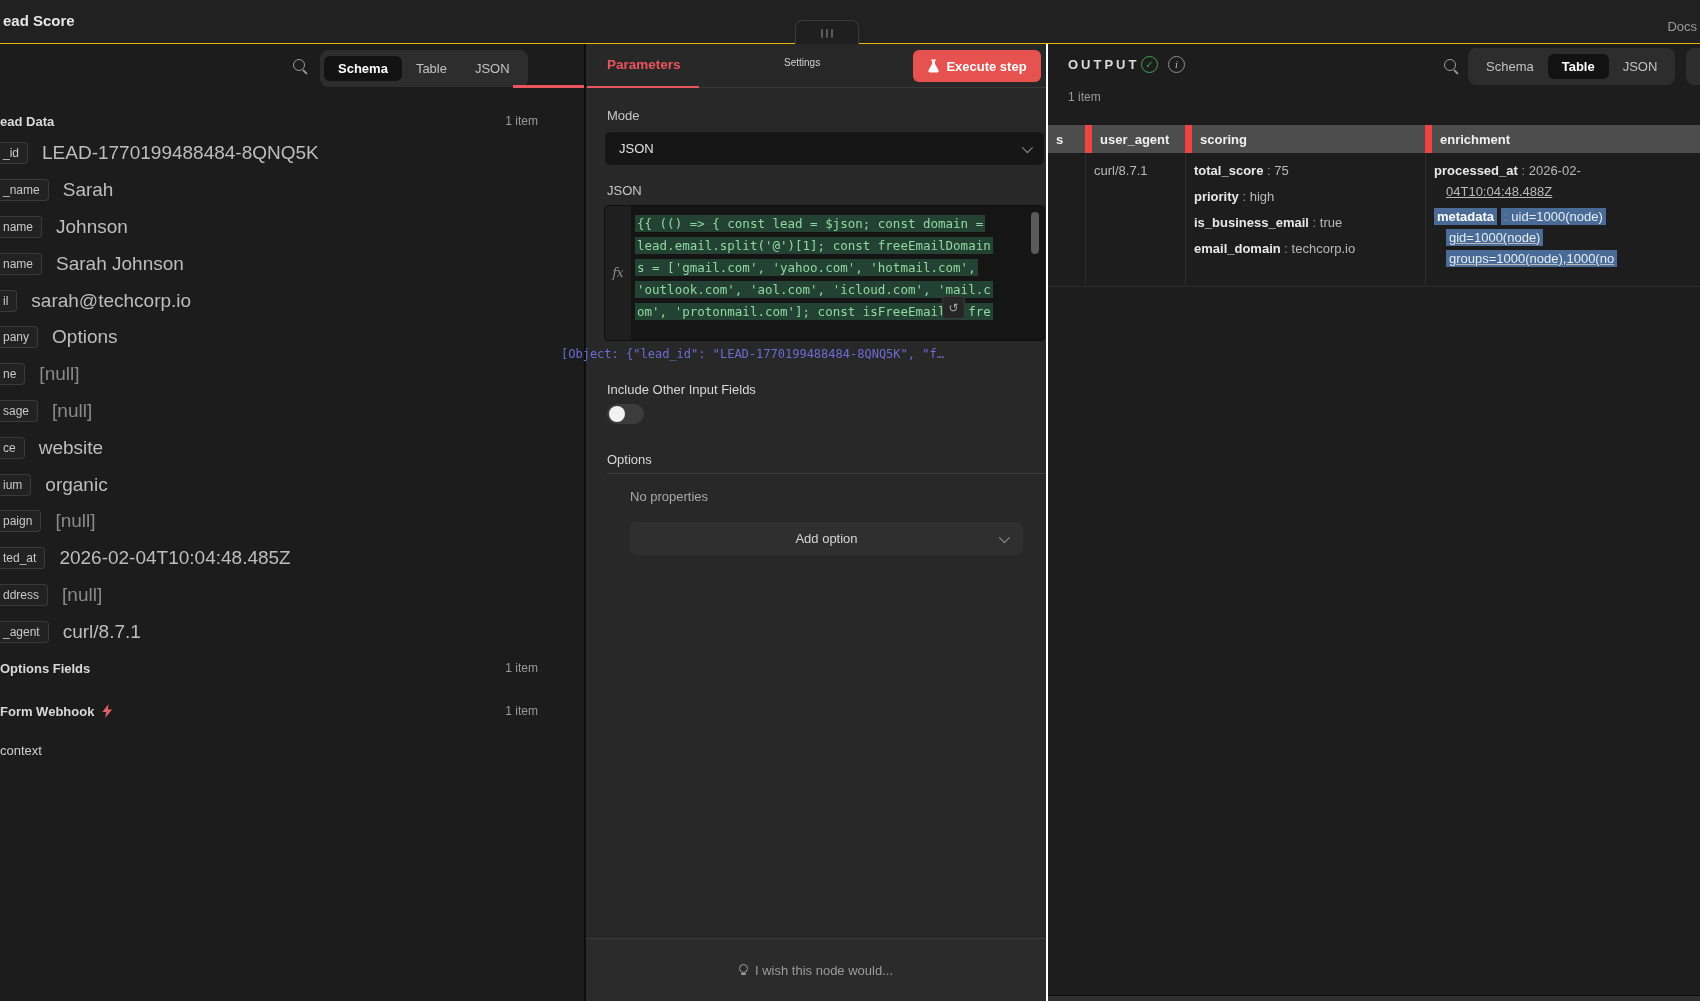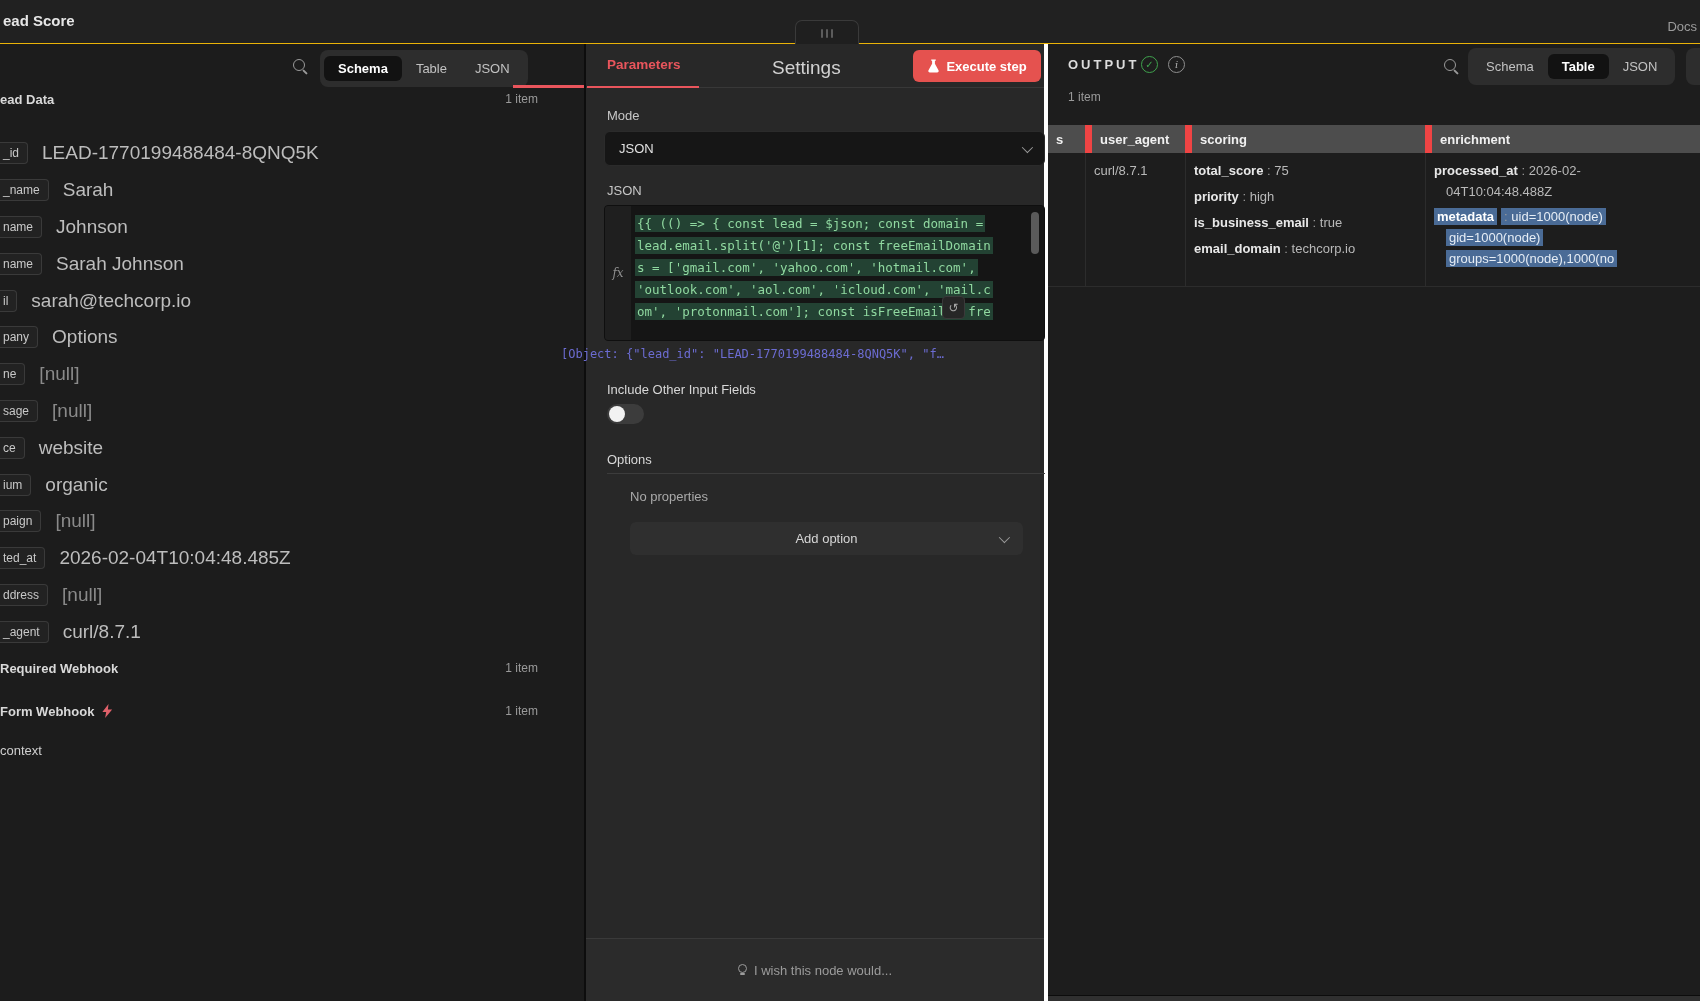--- a/index.html
+++ b/index.html
@@ -34,25 +34,25 @@
   .lrow{left:0;right:46px;display:flex;align-items:center;justify-content:space-between;}
   #schema-rows{left:0;top:91px;right:46px;}
   .srow{height:36.8px;display:flex;align-items:center;}
   .pill{background:#222222;border:1px solid #3a3a3a;border-left:none;border-radius:0 4px 4px 0;
         padding:3px 8px 3px 3px;font-size:12px;color:#c9c9c9;white-space:nowrap;}
   .sval{margin-left:14px;font-size:19px;color:#bdbdbd;white-space:nowrap;}
   .sval.null{color:#8a8a8a;}
   .bolt{width:11px;height:14px;margin-left:8px;}
 
   
-  #params-panel{left:586px;top:44px;width:462px;height:957px;background:#282828;border-right:4px solid #ffffff;box-sizing:border-box;}
+  #params-panel{left:586px;top:44px;width:462px;height:957px;background:#282828;border-right:2px solid #ffffff;box-sizing:border-box;}
   #pp-head{left:0;top:0;width:100%;height:44px;border-bottom:1px solid #383838;box-sizing:border-box;}
   #tab-parameters{left:21px;top:13px;font-size:13.5px;font-weight:600;color:#e9555c;}
   #tab-parameters-underline{left:1px;top:42px;width:112px;height:2px;background:#e9555c;}
-  #tab-settings{left:186px;top:13px;font-size:19px;color:#d2d2d2;}
+  #tab-settings{left:198px;top:13px;font-size:10px;color:#d2d2d2;}
   #execute-btn{left:327px;top:6px;width:128px;height:32px;background:#e5524f;border-radius:6px;
                display:flex;align-items:center;justify-content:center;gap:6px;color:#fff;font-size:13px;font-weight:600;}
   .field-label{font-size:13px;color:#c7c7c7;}
   #mode-label{left:21px;top:64px;}
   #mode-select{left:18px;top:87px;width:441px;height:35px;background:#161616;border:1px solid #2b2b2b;border-radius:6px;
                box-sizing:border-box;display:flex;align-items:center;padding:0 14px;}
   #mode-select .val{flex:1;font-size:13px;color:#e2e2e2;}
   #json-label{left:21px;top:139px;}
   #json-editor{left:18px;top:161px;width:441px;height:136px;background:#151515;border:1px solid #0f0f0f;border-radius:4px;
                box-sizing:border-box;display:flex;overflow:hidden;}
@@ -97,21 +97,21 @@
   .th:first-child{border-left:none;}
   #out-tbody{display:flex;border-bottom:1px solid #2c2c2c;min-height:133px;background:#1d1d1d;}
   .td{box-sizing:border-box;border-left:1px solid #2c2c2c;padding:7px 8px;font-size:13px;color:#b9b9b9;line-height:21px;}
   .td:first-child{border-left:none;}
   .c0{width:37px;flex:none;}
   .c1{width:100px;flex:none;}
   .c2{width:240px;flex:none;}
   .c3{flex:1;overflow:hidden;}
   .kv b{color:#e8e8e8;font-weight:600;}
   .kv .sep{color:#9a9a9a;}
-  .wrapline{padding-left:12px;}
+  .wrapline{padding-left:12px;text-decoration:underline;}
   .hl{background:#4a6b96;color:#e6edf5;padding:1px 3px;}
   .hl b{color:#ffffff;}
   .meta-gap{display:inline-block;width:4px;}
   .mline3{white-space:nowrap;}
   #out-bottom-strip{left:1048px;top:995px;width:652px;height:6px;background:#303030;border-top:1px solid #0c0c0c;box-sizing:border-box;}
 </style>
 </head>
 <body>
 
 <div id="app">
@@ -128,21 +128,21 @@
 
   <div class="abs" id="input-panel">
     <div class="abs search-ic" id="in-search"></div>
     <div class="abs tabgroup" id="in-tabs">
       <div class="tg-btn active">Schema</div>
       <div class="tg-btn">Table</div>
       <div class="tg-btn">JSON</div>
     </div>
     <div class="abs" id="in-connector"></div>
 
-    <div class="abs lrow" style="top:45px;height:20px;">
+    <div class="abs lrow" style="top:67px;height:20px;">
       <span class="sec-label">ead Data</span>
       <span class="count">1 item</span>
     </div>
 
     <div class="abs" id="schema-rows">
       <div class="srow">
         <span class="pill">_id</span>
         <span class="sval">LEAD-1770199488484-8QNQ5K</span>
       </div>
       <div class="srow">
@@ -193,21 +193,21 @@
         <span class="pill">ddress</span>
         <span class="sval null">[null]</span>
       </div>
       <div class="srow">
         <span class="pill">_agent</span>
         <span class="sval">curl/8.7.1</span>
       </div>
     </div>
 
     <div class="abs lrow" style="top:614px;height:20px;">
-      <span class="sec-label">Required Webhook</span>
+      <span class="sec-label">Options Fields</span>
       <span class="count">1 item</span>
     </div>
     <div class="abs lrow" style="top:657px;height:20px;">
       <span style="display:flex;align-items:center;">
         <span class="sec-label">Form Webhook</span>
         <svg class="bolt" viewBox="0 0 11 15">
           <polygon points="6.6,0 0,8.6 4.1,8.6 2.9,15 10.5,5.9 5.9,5.9" fill="#e0616a"></polygon>
         </svg>
       </span>
       <span class="count">1 item</span>

